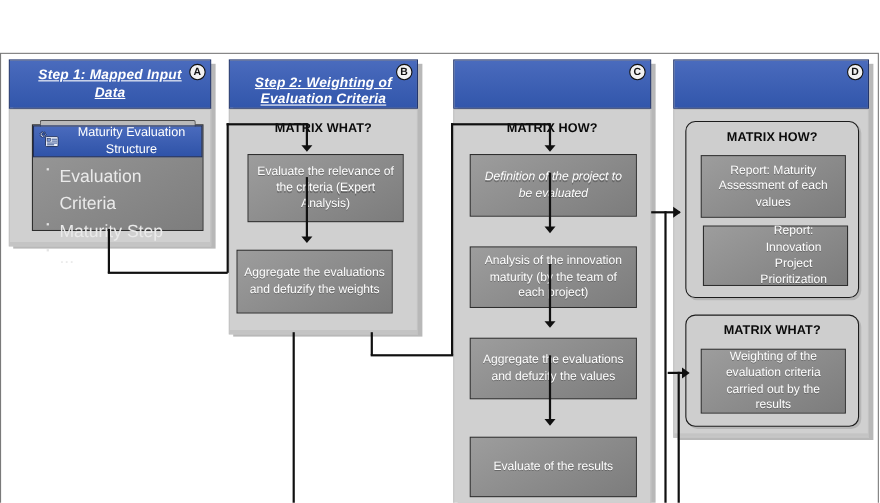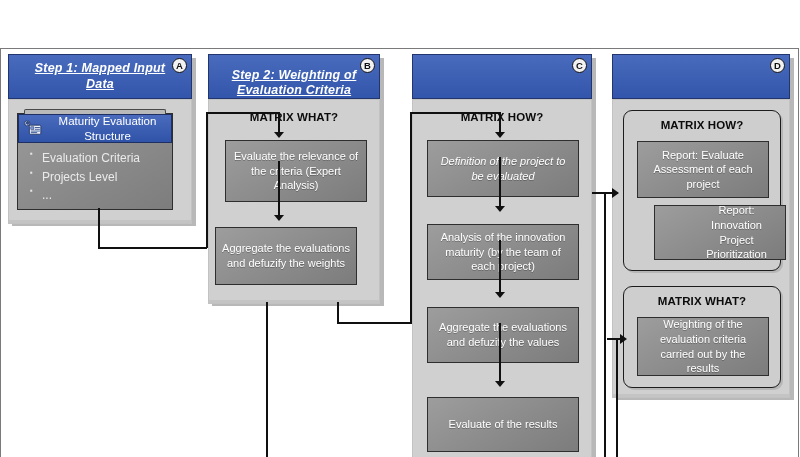--- a/index.html
+++ b/index.html
@@ -95,21 +95,21 @@
     background:linear-gradient(#4a6bbd,#2f53a8);
     border:1px solid #1d2f63;box-sizing:border-box;
     color:#fff;font-size:11.5px;line-height:1.25;
     display:flex;align-items:center;gap:5px;
     padding:3px 4px;
     height:29px;
   }
   .card-head .lbl{flex:1;text-align:center;}
   .card-list{
     list-style:none;margin:0;padding:6px 0 0 12px;
-    color:#eaeaea;font-size:12px;line-height:1.55;
+    color:#eaeaea;font-size:16px;line-height:1.55;
   }
   .card-list li{position:relative;padding-left:12px;}
   .card-list li::before{
     content:"\25AA";position:absolute;left:0;top:-1px;
     font-size:8px;color:#e4e4e4;
   }
 
   
   .group{
     position:absolute;
@@ -143,42 +143,42 @@
 <div id="canvas">
   <div class="outer-frame"></div>
 
   <div class="col" style="left:8px;top:6px;width:184px;">
     <div class="col-shadow" style="left:4px;top:4px;width:184px;height:168px;"></div>
     <div class="col-head" style="width:184px;height:45px;">
       <div class="ttl">Step 1: Mapped Input Data</div>
       <div class="badge">A</div>
     </div>
     <div class="col-body" style="width:184px;height:125px;">
-      <div class="card" style="left:8px;top:13px;width:156px;height:97px;">
+      <div class="card" style="left:20px;top:13px;width:156px;height:97px;">
         <div class="card-tab"></div>
         <div class="card-head">
           <span style="flex:0 0 auto;">
             <svg width="20" height="20" viewBox="0 0 20 20" aria-hidden="true">
               <g fill="#dfe6f5" stroke="#1b2b56" stroke-width="0.7">
                 <path d="M1.2 5.3l1.6-.5.35-1.2 1.5.85 1.25-.5.2 1.5 1.15.85-1.3.85.05 1.45-1.45-.4-1.1 1.0-.6-1.35-1.5-.35.75-1.25z"></path>
                 <circle cx="4.5" cy="6.0" r="1.35" fill="#2f53a8" stroke="#1b2b56" stroke-width="0.6"></circle>
               </g>
               <rect x="6.4" y="8.2" width="11.4" height="9.0" rx="1" fill="#f2f5fc" stroke="#1b2b56" stroke-width="0.8"></rect>
               <rect x="7.8" y="9.8" width="3.1" height="2.6" fill="#7d98d6" stroke="#1b2b56" stroke-width="0.5"></rect>
               <rect x="11.9" y="10.1" width="5.0" height="0.9" fill="#33508f"></rect>
               <rect x="11.9" y="11.8" width="5.0" height="0.9" fill="#33508f"></rect>
               <rect x="7.8" y="13.6" width="9.1" height="0.9" fill="#33508f"></rect>
               <rect x="7.8" y="15.2" width="6.4" height="0.9" fill="#33508f"></rect>
             </svg>
           </span>
           <span class="lbl">Maturity Evaluation Structure</span>
         </div>
         <ul class="card-list">
           <li>Evaluation Criteria</li>
-          <li>Projects Level</li>
+          <li>Maturity Step</li>
           <li>...</li>
         </ul>
       </div>
     </div>
   </div>
 
   <div class="col" style="left:208px;top:6px;width:172px;">
     <div class="col-shadow" style="left:4px;top:4px;width:172px;height:248px;"></div>
     <div class="col-head" style="width:172px;height:45px;align-items:flex-end;">
       <div class="ttl">Step 2: Weighting of Evaluation Criteria</div>
@@ -220,23 +220,23 @@
   <div class="col" style="left:612px;top:6px;width:178px;">
     <div class="col-shadow" style="left:4px;top:4px;width:178px;height:342px;"></div>
     <div class="col-head" style="width:178px;height:45px;">
       <div class="badge">D</div>
     </div>
     <div class="col-body" style="width:178px;height:299px;">
 
       <div class="group" style="left:10px;top:10px;width:158px;height:161px;">
         <div class="caption" style="position:absolute;left:0;top:8px;width:100%;">MATRIX HOW?</div>
         <div class="node" style="left:13px;top:30px;width:132px;height:57px;">
-          <span>Report: Evaluate Assessment of each project</span>
-        </div>
-        <div class="node" style="left:30px;top:94px;width:132px;height:55px;padding-left:33px;">
+          <span>Report: Maturity Assessment of each values</span>
+        </div>
+        <div class="node" style="left:15px;top:94px;width:132px;height:55px;padding-left:33px;">
           <span>Report: Innovation Project Prioritization</span>
         </div>
       </div>
 
       <div class="group" style="left:10px;top:186px;width:158px;height:102px;">
         <div class="caption" style="position:absolute;left:0;top:8px;width:100%;">MATRIX WHAT?</div>
         <div class="node" style="left:13px;top:30px;width:132px;height:59px;">
           <span>Weighting of the evaluation criteria carried out by the results</span>
         </div>
       </div>

